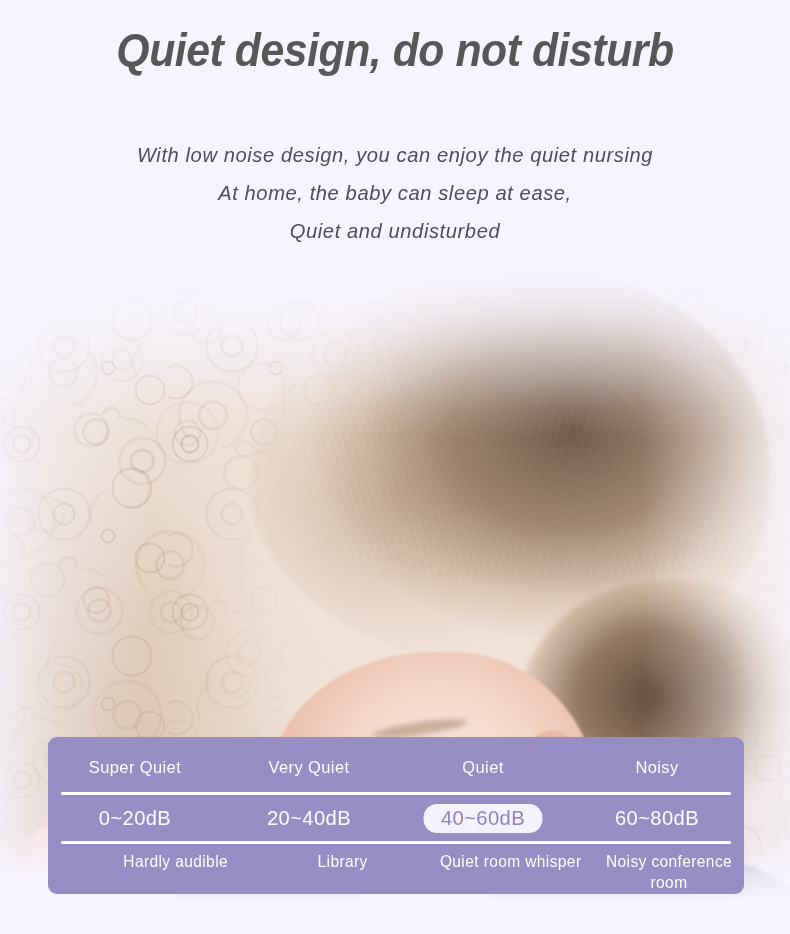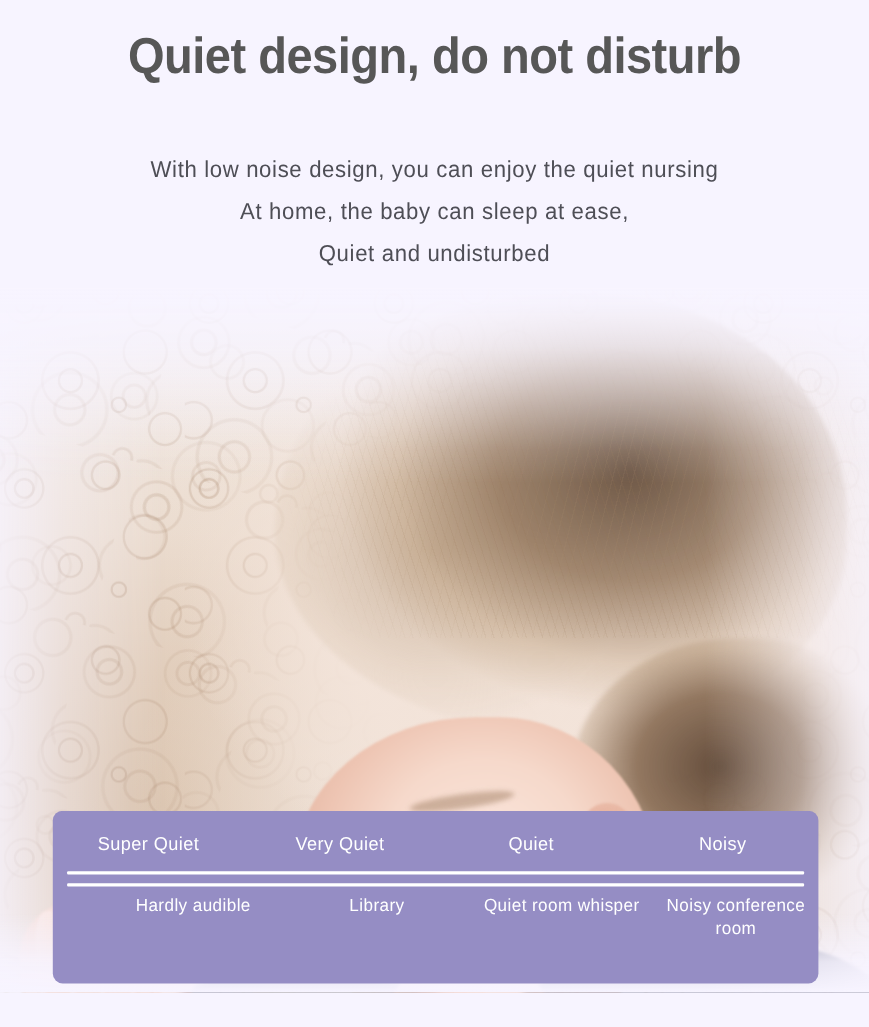--- a/index.html
+++ b/index.html
@@ -18,20 +18,21 @@
     background:#f7f4ff;
     overflow:hidden;
   }
 
   
   .header {
     position:absolute; left:0; top:0; width:790px; height:262px;
     background:#f7f4ff;
     z-index:5;
     text-align:center;
+    font-style:italic;
   }
   .headline {
     position:absolute; left:0; top:24px; width:790px;
     font-size:46px;
     font-weight:700;
     letter-spacing:-0.5px;
     color:#575757;
     font-family:"Liberation Sans Narrow","Liberation Sans",sans-serif;
     transform:scaleX(0.93);
     transform-origin:center top;
@@ -418,20 +419,28 @@
 
     <div class="noise-row row-labels">
       <div class="noise-cell">Super Quiet</div>
       <div class="noise-cell">Very Quiet</div>
       <div class="noise-cell">Quiet</div>
       <div class="noise-cell">Noisy</div>
     </div>
 
     <div class="divider"></div>
 
+    <div class="noise-row row-db">
+      <div class="noise-cell">0~20dB</div>
+      <div class="noise-cell">20~40dB</div>
+      <div class="noise-cell">
+        <span class="pill">40~60dB</span>
+      </div>
+      <div class="noise-cell">60~80dB</div>
+    </div>
 
     <div class="divider2"></div>
 
     <div class="noise-row row-desc">
       <div class="noise-cell">Hardly audible</div>
       <div class="noise-cell">Library</div>
       <div class="noise-cell">Quiet room whisper</div>
       <div class="noise-cell wrap">Noisy conference room</div>
     </div>
 

